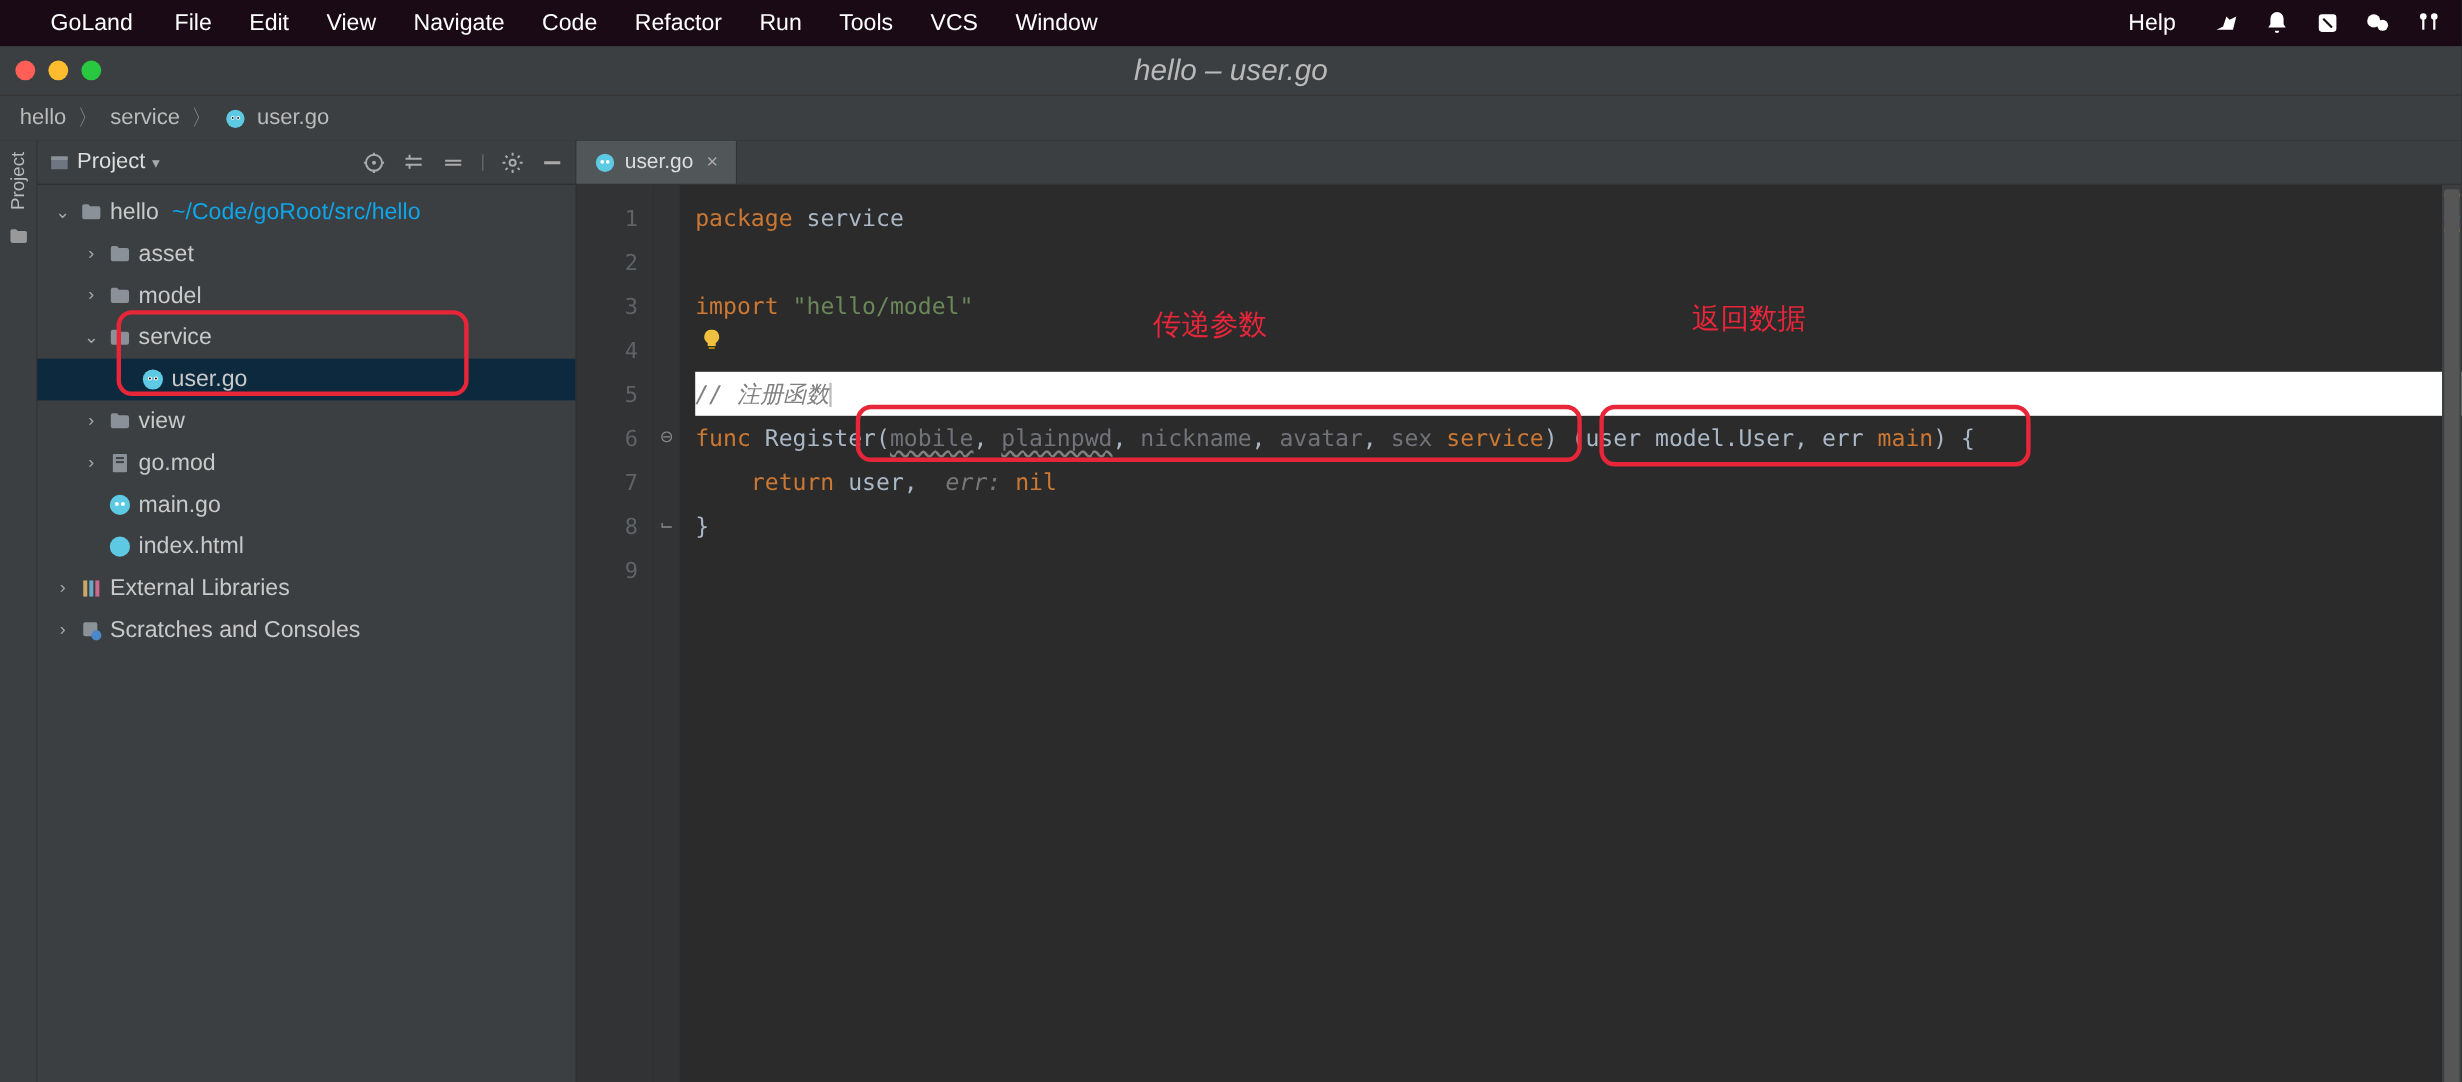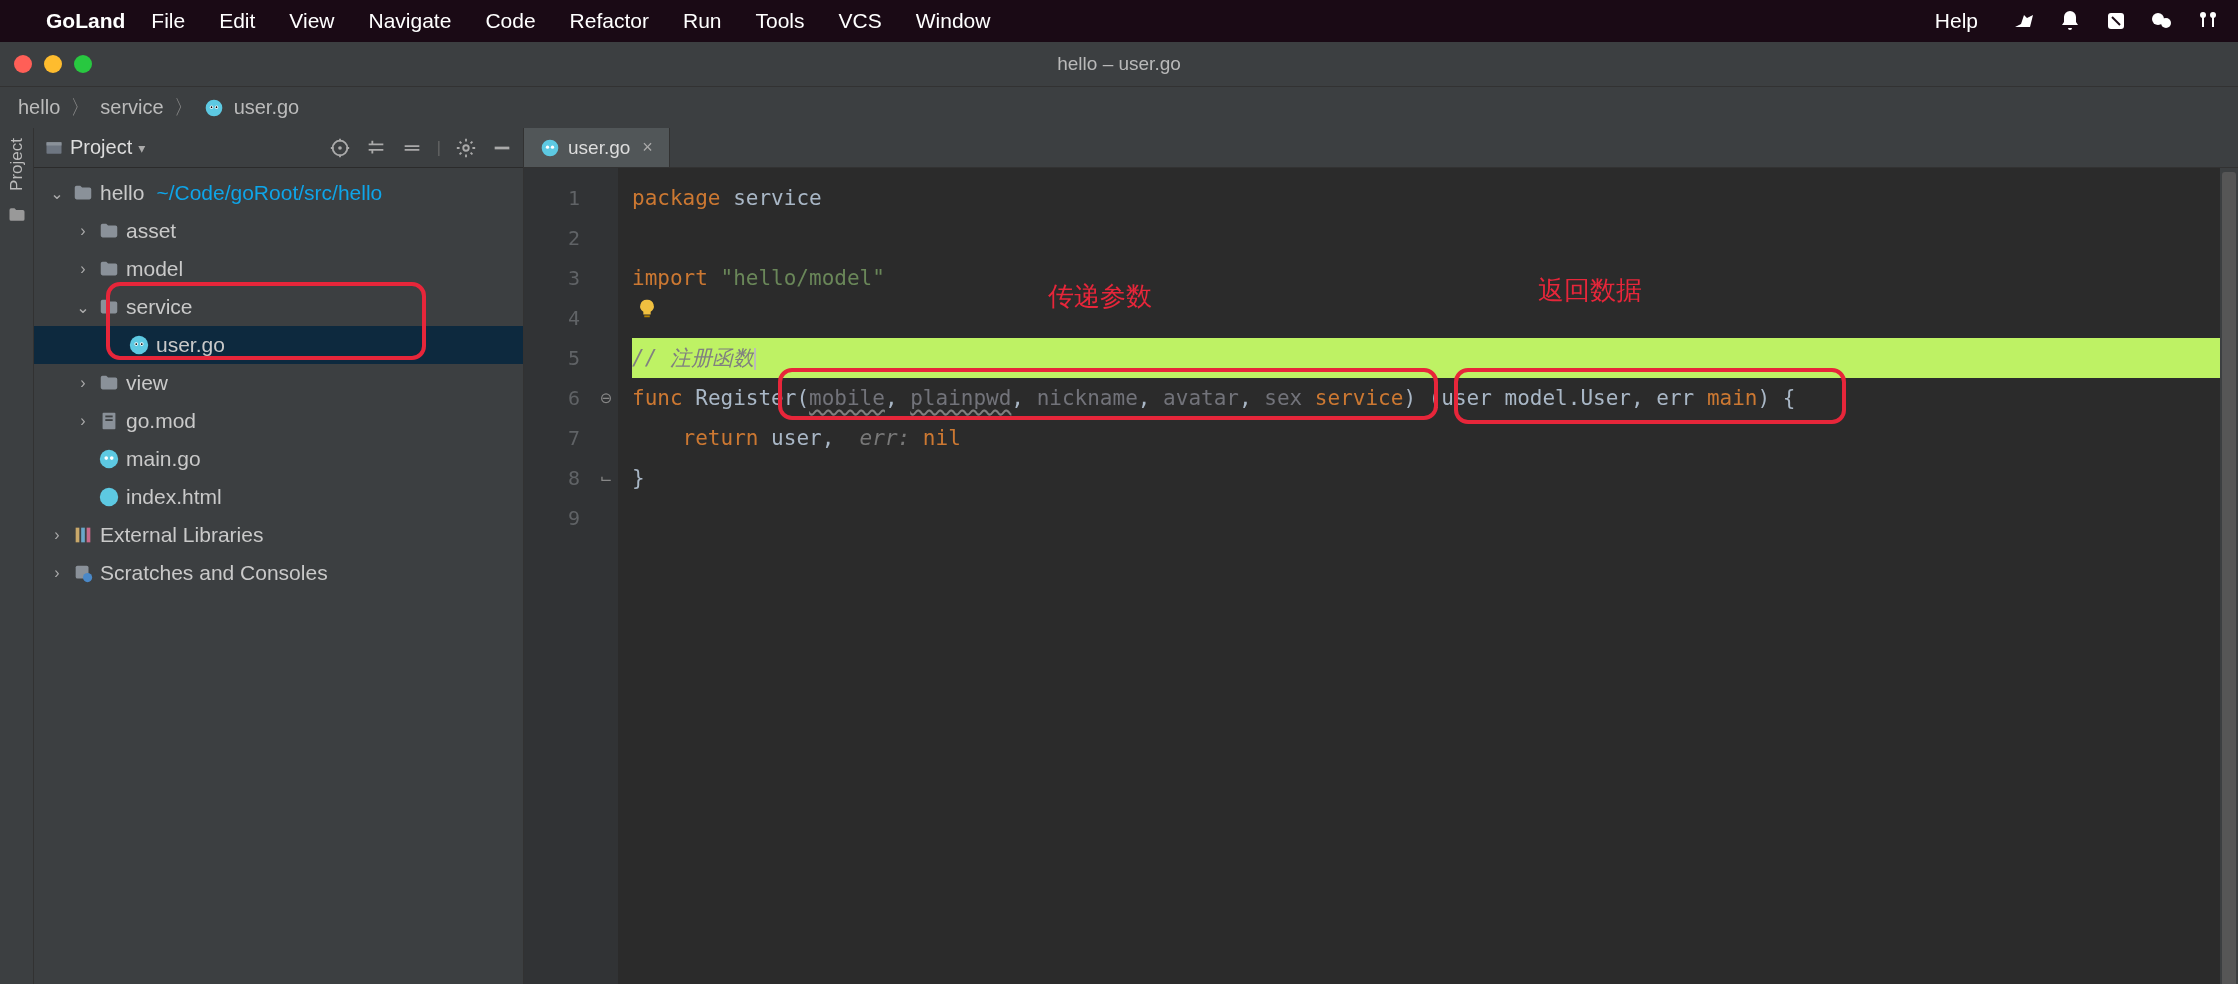--- a/index.html
+++ b/index.html
@@ -16,40 +16,40 @@
 .mac-menubar {
   height: 42px;
   background: linear-gradient(#1a0a15, #1a0a15);
   display: flex;
   align-items: center;
   padding: 0 18px;
   font-size: 21px;
   color: #fff;
 }
 .mac-menubar .apple { font-size: 24px; margin-right: 28px; }
-.mac-menubar .app-name { font-weight: 700; margin-right: 26px; }
+.mac-menubar .app-name { font-weight: 400; margin-right: 38px; }
 .mac-menubar .menu-item { margin-right: 34px; cursor: default; }
 .mac-menubar .spacer { flex: 1; }
 .mac-menubar .tray { display: flex; gap: 22px; align-items: center; }
 .mac-menubar .tray-icon { width: 24px; height: 24px; display: inline-flex; align-items: center; justify-content: center; }
 
 
 .titlebar {
   height: 44px;
   background: #3c3f41;
   display: flex;
   align-items: center;
   position: relative;
 }
 .traffic-lights { display: flex; gap: 12px; margin-left: 14px; }
 .dot { width: 18px; height: 18px; border-radius: 50%; }
 .dot.red { background: #ff5f57; }
 .dot.yellow { background: #febc2e; }
 .dot.green { background: #28c840; }
-.win-title { position: absolute; left: 50%; transform: translateX(-50%); color: #b9b9b9; font-size: 19px; }
+.win-title { position: absolute; left: 50%; transform: translateX(-50%); color: #b9b9b9; font-size: 27px; font-style: italic; }
 
 
 .breadcrumbs {
   height: 42px;
   background: #3c3f41;
   border-top: 1px solid #323232;
   display: flex;
   align-items: center;
   padding: 0 18px;
   font-size: 20px;
@@ -175,21 +175,21 @@
 }
 .code {
   flex: 1;
   font-family: "Menlo", "Consolas", monospace;
   font-size: 21px;
   line-height: 40px;
   padding: 10px 0 0 14px;
   color: #a9b7c6;
   position: relative;
 }
-.code .hl-line { background: #bef264; display: block; width: 100%; }
+.code .hl-line { background: #ffffff; display: block; width: 100%; }
 .kw { color: #cc7832; }
 .str { color: #6a8759; }
 .param { color: #72737a; }
 .comment { color: #808080; font-style: italic; }
 .hint { color: #787878; font-style: italic; }
 .wavy { text-decoration: underline wavy #808080; text-underline-offset: 4px; }
 
 .bulb {
   position: absolute;
   left: 18px;

